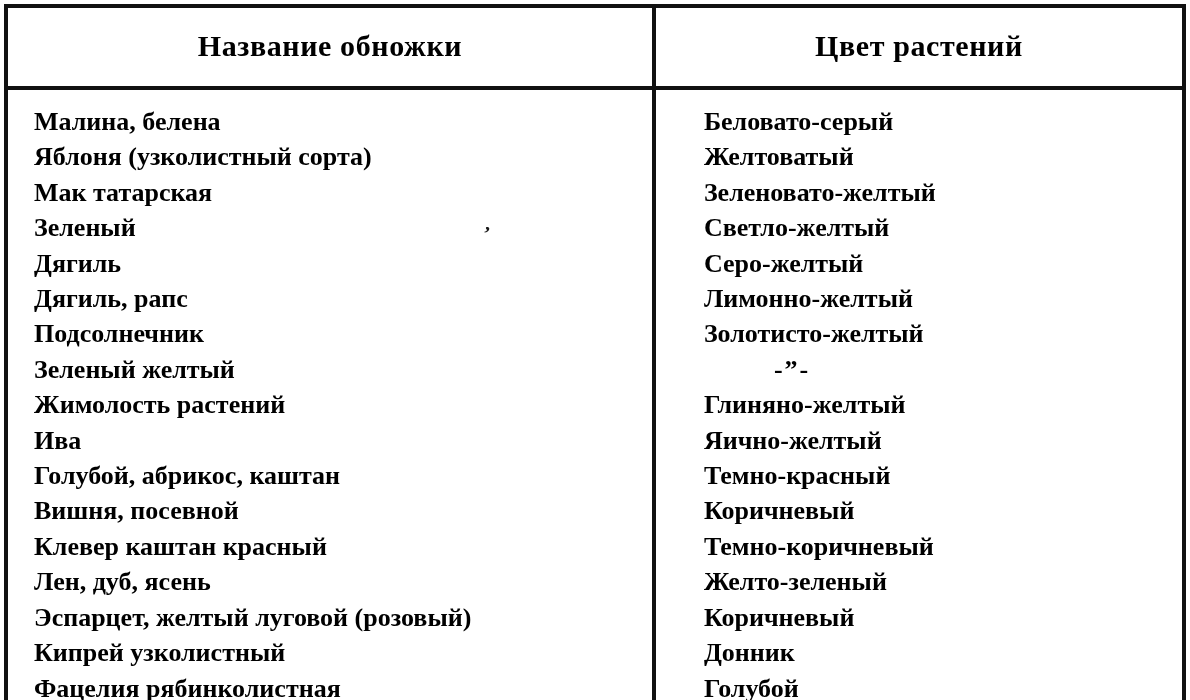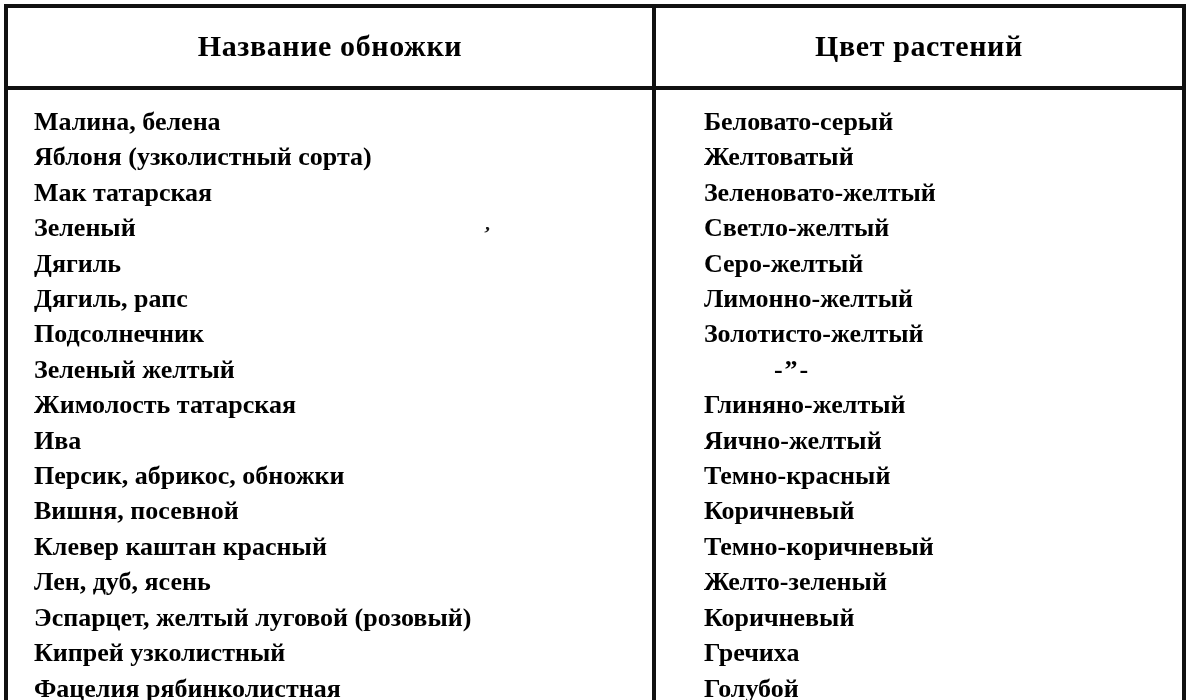--- a/index.html
+++ b/index.html
@@ -102,23 +102,23 @@
         <td class="body-cell body-names col-left">
           <ul class="rows">
             <li>Малина, белена</li>
             <li>Яблоня (узколистный сорта)</li>
             <li>Мак татарская</li>
             <li>Зеленый</li>
             <li>Дягиль</li>
             <li>Дягиль, рапс</li>
             <li>Подсолнечник</li>
             <li>Зеленый желтый</li>
-            <li>Жимолость татарская</li>
+            <li>Жимолость растений</li>
             <li>Ива</li>
-            <li>Персик, абрикос, обножки</li>
+            <li>Голубой, абрикос, каштан</li>
             <li>Вишня, посевной</li>
             <li>Клевер каштан красный</li>
             <li>Лен, дуб, ясень</li>
             <li>Эспарцет, желтый луговой (розовый)</li>
             <li>Кипрей узколистный</li>
             <li>Фацелия рябинколистная</li>
 
           </ul>
         </td>
         <td class="body-cell body-colors col-right">
@@ -131,21 +131,21 @@
             <li>Лимонно-желтый</li>
             <li>Золотисто-желтый</li>
             <li class="ditto">-”-</li>
             <li>Глиняно-желтый</li>
             <li>Яично-желтый</li>
             <li>Темно-красный</li>
             <li>Коричневый</li>
             <li>Темно-коричневый</li>
             <li>Желто-зеленый</li>
             <li>Коричневый</li>
-            <li>Гречиха</li>
+            <li>Донник</li>
             <li>Голубой</li>
 
           </ul>
         </td>
       </tr>
     </tbody>
   </table>
 
   <span class="stray-mark">’</span>
 

